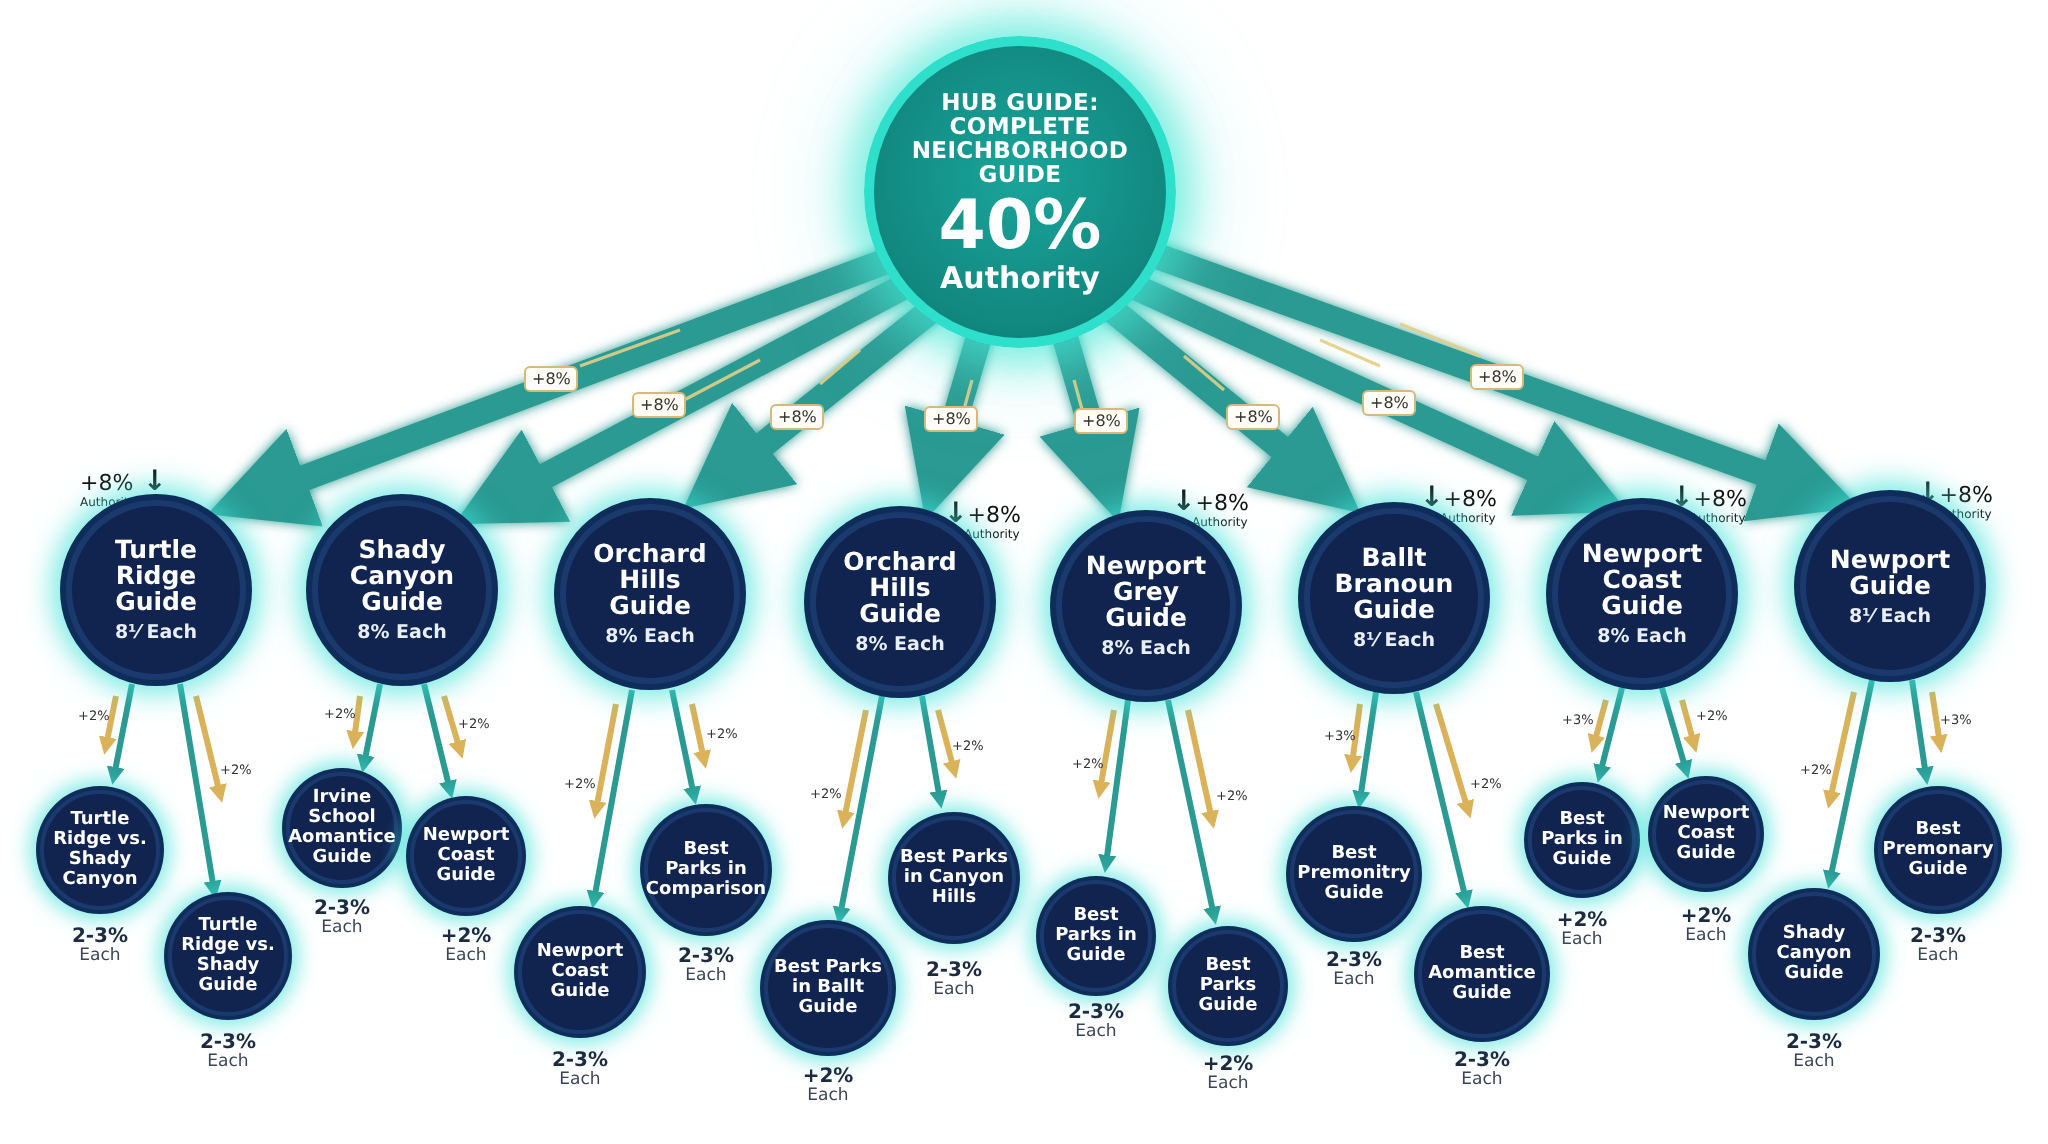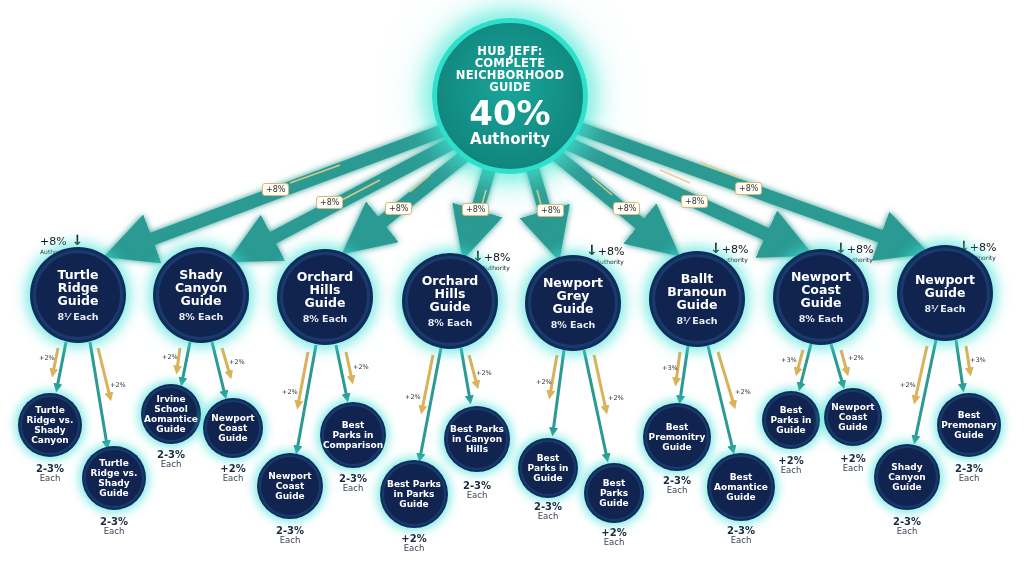--- a/index.html
+++ b/index.html
@@ -108,21 +108,21 @@
     <line x1="680" y1="352" x2="676" y2="382" marker-end="url(#goldHead)"></line>
     <line x1="718" y1="352" x2="734" y2="405" marker-end="url(#goldHead)"></line>
     <line x1="803" y1="350" x2="797" y2="372" marker-end="url(#goldHead)"></line>
     <line x1="841" y1="350" x2="847" y2="372" marker-end="url(#goldHead)"></line>
     <line x1="927" y1="346" x2="915" y2="400" marker-end="url(#goldHead)"></line>
     <line x1="966" y1="346" x2="970" y2="372" marker-end="url(#goldHead)"></line>
   </g>
 </svg>
 
 <div class="node hub" style="left:432px;top:18px;width:156px;height:156px;">
-  <div class="t">HUB JEFF:</div>
+  <div class="t">HUB GUIDE:</div>
   <div class="t">COMPLETE</div>
   <div class="t">NEICHBORHOOD</div>
   <div class="t">GUIDE</div>
   <div class="big">40%</div>
   <div class="auth">Authority</div>
 </div>
 
 <div class="tag" style="left:262px;top:183px;">+8%</div>
 <div class="tag" style="left:316px;top:196px;">+8%</div>
 <div class="tag" style="left:385px;top:202px;">+8%</div>
@@ -280,21 +280,21 @@
   <div class="t">Parks in</div>
   <div class="t">Comparison</div>
 </div>
 <div class="stat" style="left:333px;top:474px;width:40px;">
       <div class="v">2-3%</div>
       <div class="e">Each</div>
     </div>
 
 <div class="node l2" style="left:382px;top:462px;width:64px;height:64px;">
   <div class="t">Best Parks</div>
-  <div class="t">in Parks</div>
+  <div class="t">in Ballt</div>
   <div class="t">Guide</div>
 </div>
 <div class="stat" style="left:394px;top:534px;width:40px;">
       <div class="v">+2%</div>
       <div class="e">Each</div>
     </div>
 
 <div class="node l2" style="left:446px;top:408px;width:62px;height:62px;">
   <div class="t">Best Parks</div>
   <div class="t">in Canyon</div>

